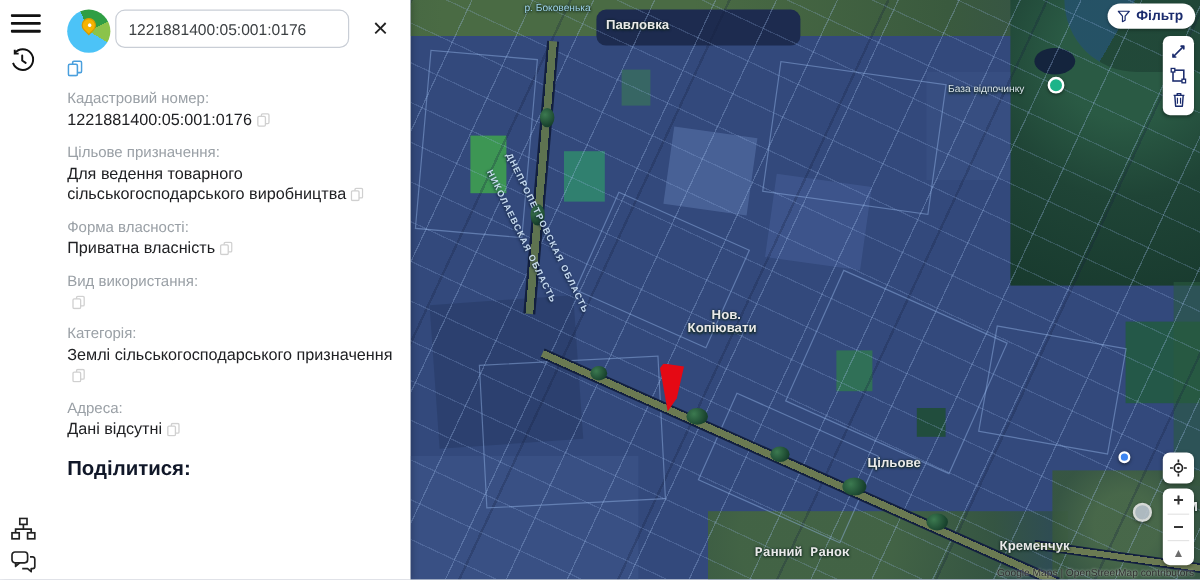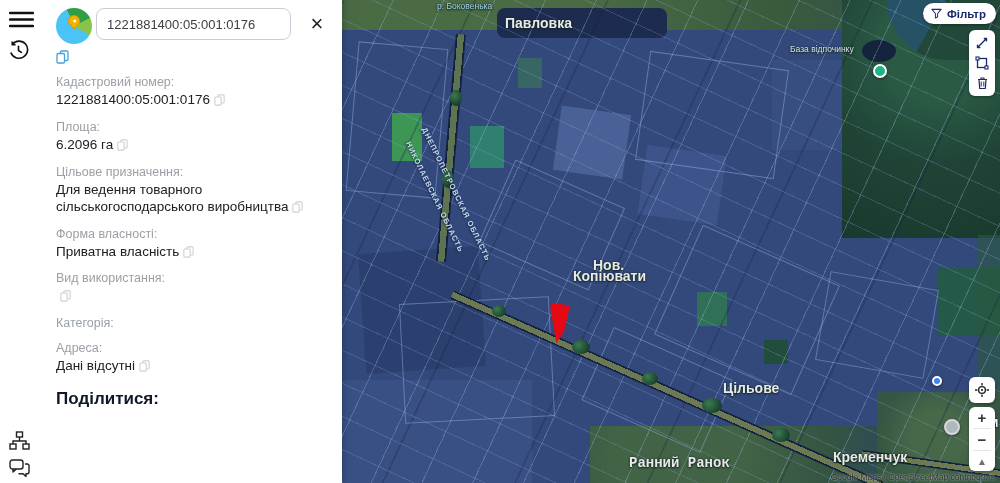--- a/index.html
+++ b/index.html
@@ -35,21 +35,21 @@
       repeating-linear-gradient(115deg, rgba(160,190,235,.30) 0 1px, transparent 1px 46px),
       repeating-linear-gradient(25deg, rgba(150,180,230,.22) 0 1px, transparent 1px 30px),
       repeating-linear-gradient(115deg, rgba(20,30,60,.25) 0 2px, transparent 2px 120px); }
   .patch { position:absolute; }
   .cadline { position:absolute; border:1px solid rgba(150,185,235,.45); }
   .road { position:absolute; background:linear-gradient(180deg,#13203f 0 18%, #6b7a52 18% 82%, #13203f 82% 100%); }
   .roadv { position:absolute; background:linear-gradient(90deg,#13203f 0 18%, #5e7350 18% 82%, #13203f 82% 100%); }
   .tree { position:absolute; border-radius:50%; background:radial-gradient(circle at 35% 35%, #3c7a50, #17402c 75%); }
   .redparcel { position:absolute; left:208px; top:303px; width:20px; height:40px; background:#e50914;
                clip-path:polygon(15% 0%, 100% 6%, 70% 72%, 32% 100%, 0% 9%); }
-  .maplabel { position:absolute; color:#e9e9e9; font-size:14px; font-weight:bold; text-shadow:0 1px 2px #10281c, 0 0 2px #122; white-space:nowrap; }
+  .maplabel { position:absolute; color:#e9e9e9; font-size:11px; font-weight:bold; text-shadow:0 1px 2px #10281c, 0 0 2px #122; white-space:nowrap; }
   .oblast { position:absolute; font-size:7.5px; letter-spacing:.14em; color:rgba(215,235,255,.9); text-shadow:0 1px 2px #0a1a30; transform:rotate(64deg); transform-origin:left top; white-space:nowrap; font-weight:bold; }
   .marker { position:absolute; border-radius:50%; border:2px solid #fff; box-shadow:0 1px 3px rgba(0,0,0,.5); }
 
   .filter-btn { position:absolute; right:4px; top:3px; height:21px; padding:0 10px 0 8px; background:#fff; border:none; border-radius:11px;
                 display:flex; align-items:center; gap:5px; font-size:11.5px; color:#1a2b6d; font-weight:bold; cursor:pointer; box-shadow:0 1px 3px rgba(0,0,0,.35); font-family:"Liberation Sans", sans-serif; }
   .toolstack { position:absolute; right:5px; top:30px; width:26px; background:#fff; border-radius:6px; box-shadow:0 1px 3px rgba(0,0,0,.35); display:flex; flex-direction:column; align-items:center; padding:3px 0; }
   .toolstack .tbtn { width:24px; height:20px; display:flex; align-items:center; justify-content:center; cursor:pointer; border:none; background:none; }
   .ctl-locate { position:absolute; right:5px; top:377px; width:26px; height:26px; background:#fff; border-radius:6px; box-shadow:0 1px 3px rgba(0,0,0,.35); display:flex; align-items:center; justify-content:center; cursor:pointer; border:none; }
   .zoomstack { position:absolute; right:5px; top:407px; width:26px; background:#fff; border-radius:6px; box-shadow:0 1px 3px rgba(0,0,0,.35); display:flex; flex-direction:column; align-items:stretch; }
   .zoomstack .zbtn { height:21px; border:none; background:none; font-size:15px; font-weight:bold; color:#333; cursor:pointer; line-height:20px; }
@@ -101,21 +101,21 @@
     <div class="tree" style="left:300px;top:372px;width:16px;height:13px;"></div>
     <div class="tree" style="left:360px;top:398px;width:20px;height:15px;"></div>
     <div class="tree" style="left:430px;top:428px;width:18px;height:14px;"></div>
     <div class="tree" style="left:108px;top:90px;width:12px;height:16px;"></div>
     <div class="tree" style="left:100px;top:170px;width:12px;height:18px;"></div>
 
     <div class="redparcel"></div>
 
     <span class="maplabel" style="left:95px;top:1px;color:#9fd4e8;font-size:8.5px;font-weight:normal;">р. Боковенька</span>
     <span class="maplabel" style="left:163px;top:15px;">Павловка</span>
-    <span class="maplabel" style="left:448px;top:44px;font-size:8.5px;font-weight:normal;color:#d9e4ea;">База відпочинку</span>
+    <span class="maplabel" style="left:448px;top:69px;font-size:8.5px;font-weight:normal;color:#d9e4ea;">База відпочинку</span>
     <span class="oblast" style="left:86px;top:126px;">ДНЕПРОПЕТРОВСКАЯ ОБЛАСТЬ</span>
     <span class="oblast" style="left:70px;top:140px;">НИКОЛАЕВСКАЯ ОБЛАСТЬ</span>
     <span class="maplabel" style="left:251px;top:257px;">Нов.</span>
     <span class="maplabel" style="left:231px;top:268px;">Копіювати</span>
     <span class="maplabel" style="left:381px;top:380px;">Цільове</span>
     <span class="maplabel" style="left:287px;top:455px;font-family:Liberation Mono, monospace;">Ранний Ранок</span>
     <span class="maplabel" style="left:491px;top:449px;">Кременчук</span>
     <span class="maplabel" style="left:647px;top:417px;font-size:11px;color:#fff;">М</span>
 
     <div class="marker" style="left:531px;top:64px;width:14px;height:14px;background:#1db489;"></div>
@@ -219,27 +219,20 @@
       </div>
 
       <div class="field">
         <div class="lbl">Кадастровий номер:</div>
         <div class="val"><span>1221881400:05:001:0176</span><svg class="cico" width="11" height="12" viewBox="0 0 13 14">
               <rect x="4.5" y="1" width="7.5" height="9.5" rx="1.2" fill="none" stroke="#aaa" stroke-width="1.3"></rect>
               <rect x="1" y="3.5" width="7.5" height="9.5" rx="1.2" fill="#fff" stroke="#aaa" stroke-width="1.3"></rect>
             </svg></div>
       </div>
       <div class="field">
-        <div class="lbl">Площа:</div>
-        <div class="val"><span>6.2096 га</span><svg class="cico" width="11" height="12" viewBox="0 0 13 14">
-              <rect x="4.5" y="1" width="7.5" height="9.5" rx="1.2" fill="none" stroke="#aaa" stroke-width="1.3"></rect>
-              <rect x="1" y="3.5" width="7.5" height="9.5" rx="1.2" fill="#fff" stroke="#aaa" stroke-width="1.3"></rect>
-            </svg></div>
-      </div>
-      <div class="field">
         <div class="lbl">Цільове призначення:</div>
         <div class="val"><span>Для ведення товарного сільськогосподарського виробництва</span><svg class="cico" width="11" height="12" viewBox="0 0 13 14">
               <rect x="4.5" y="1" width="7.5" height="9.5" rx="1.2" fill="none" stroke="#aaa" stroke-width="1.3"></rect>
               <rect x="1" y="3.5" width="7.5" height="9.5" rx="1.2" fill="#fff" stroke="#aaa" stroke-width="1.3"></rect>
             </svg></div>
       </div>
       <div class="field">
         <div class="lbl">Форма власності:</div>
         <div class="val"><span>Приватна власність</span><svg class="cico" width="11" height="12" viewBox="0 0 13 14">
               <rect x="4.5" y="1" width="7.5" height="9.5" rx="1.2" fill="none" stroke="#aaa" stroke-width="1.3"></rect>
@@ -248,20 +241,24 @@
       </div>
       <div class="field">
         <div class="lbl">Вид використання:</div>
         <div class="val"><svg class="cico" width="11" height="12" viewBox="0 0 13 14">
               <rect x="4.5" y="1" width="7.5" height="9.5" rx="1.2" fill="none" stroke="#aaa" stroke-width="1.3"></rect>
               <rect x="1" y="3.5" width="7.5" height="9.5" rx="1.2" fill="#fff" stroke="#aaa" stroke-width="1.3"></rect>
             </svg></div>
       </div>
       <div class="field">
         <div class="lbl">Категорія:</div>
+        <div class="val"><span>Землі сільськогосподарського призначення</span><svg class="cico" width="11" height="12" viewBox="0 0 13 14">
+              <rect x="4.5" y="1" width="7.5" height="9.5" rx="1.2" fill="none" stroke="#aaa" stroke-width="1.3"></rect>
+              <rect x="1" y="3.5" width="7.5" height="9.5" rx="1.2" fill="#fff" stroke="#aaa" stroke-width="1.3"></rect>
+            </svg></div>
       </div>
       <div class="field">
         <div class="lbl">Адреса:</div>
         <div class="val"><span>Дані відсутні</span><svg class="cico" width="11" height="12" viewBox="0 0 13 14">
               <rect x="4.5" y="1" width="7.5" height="9.5" rx="1.2" fill="none" stroke="#aaa" stroke-width="1.3"></rect>
               <rect x="1" y="3.5" width="7.5" height="9.5" rx="1.2" fill="#fff" stroke="#aaa" stroke-width="1.3"></rect>
             </svg></div>
       </div>
 
       <div class="share-title">Поділитися:</div>

